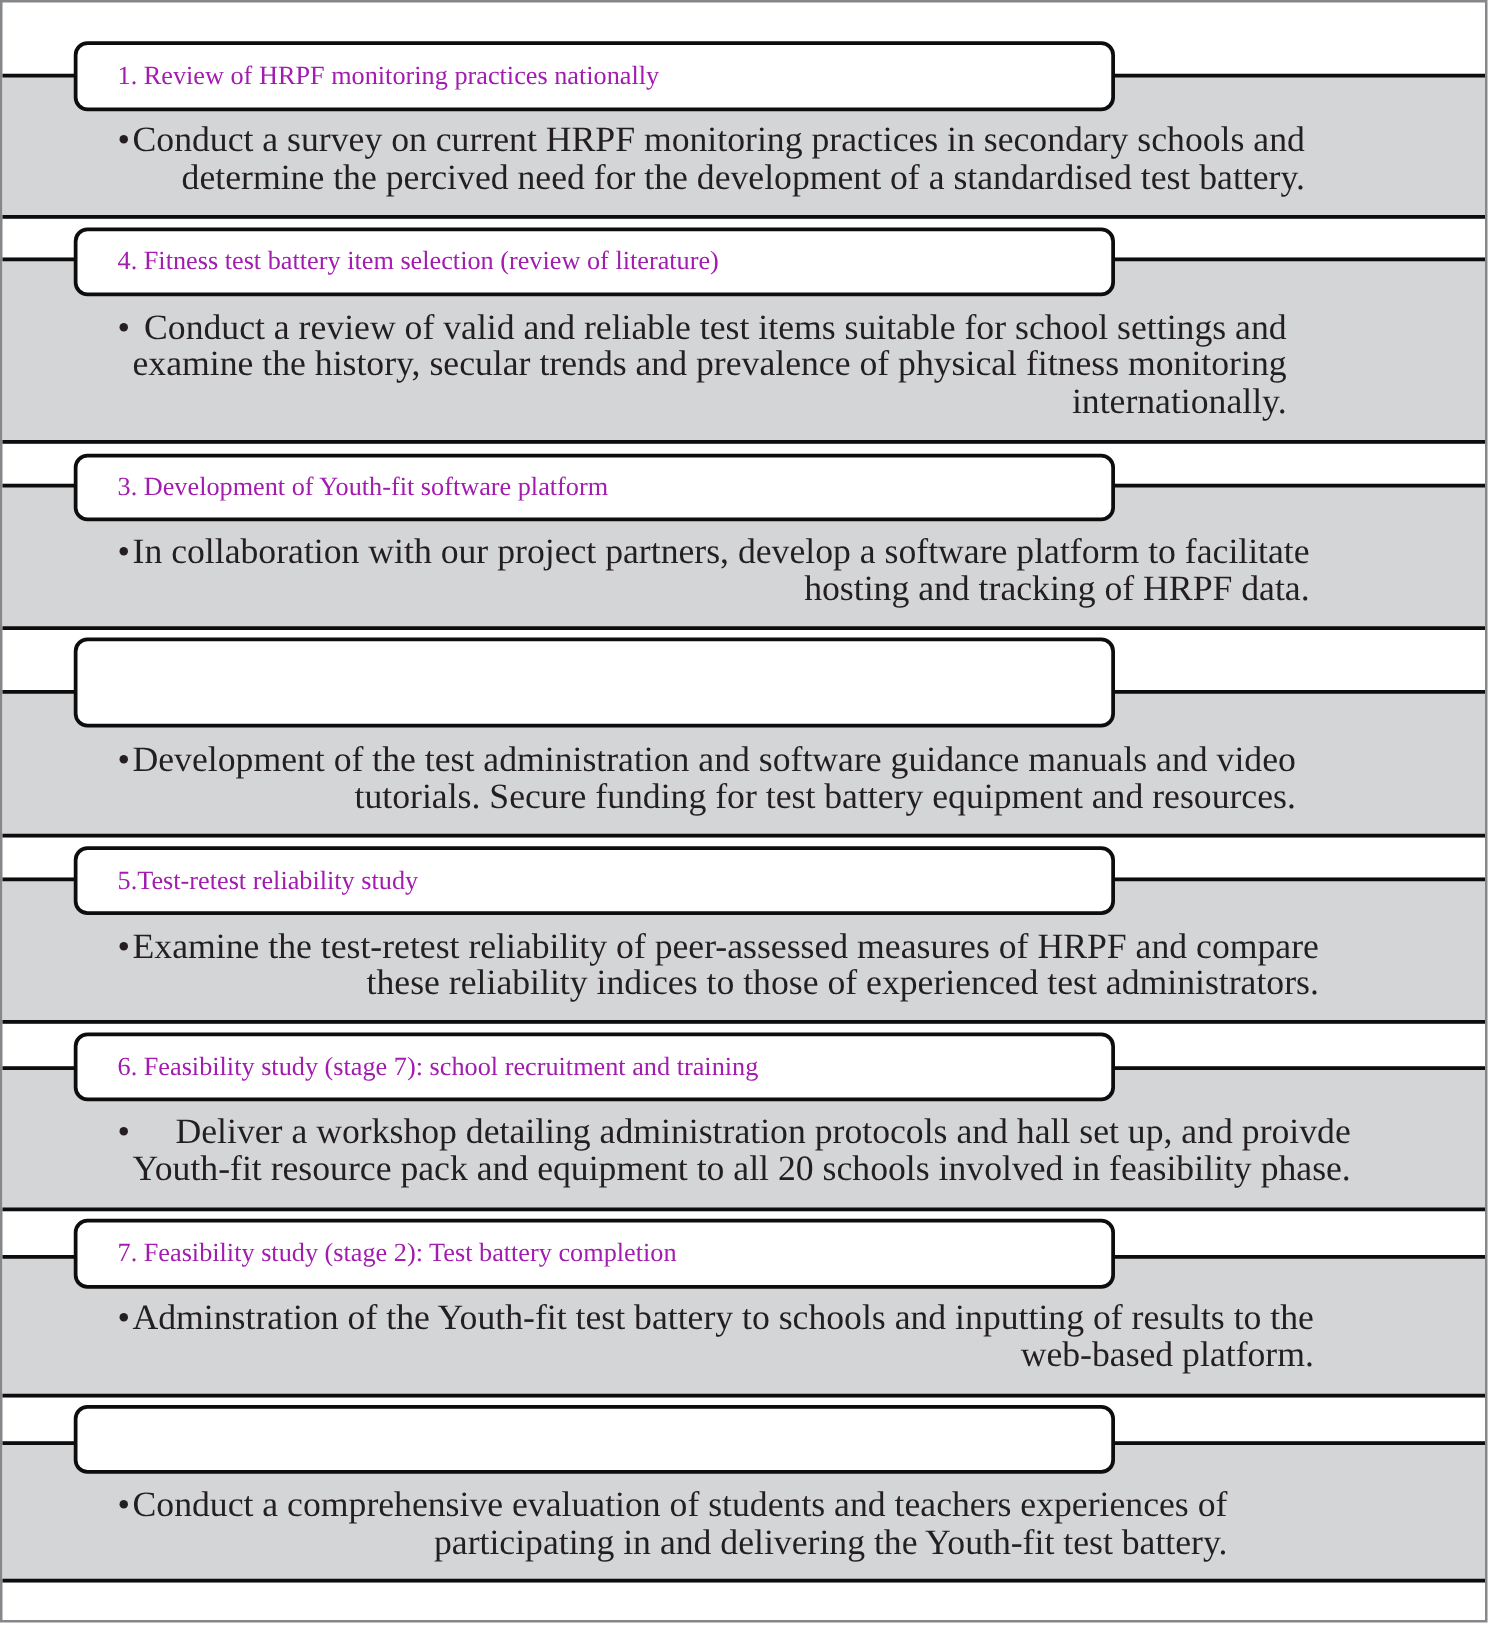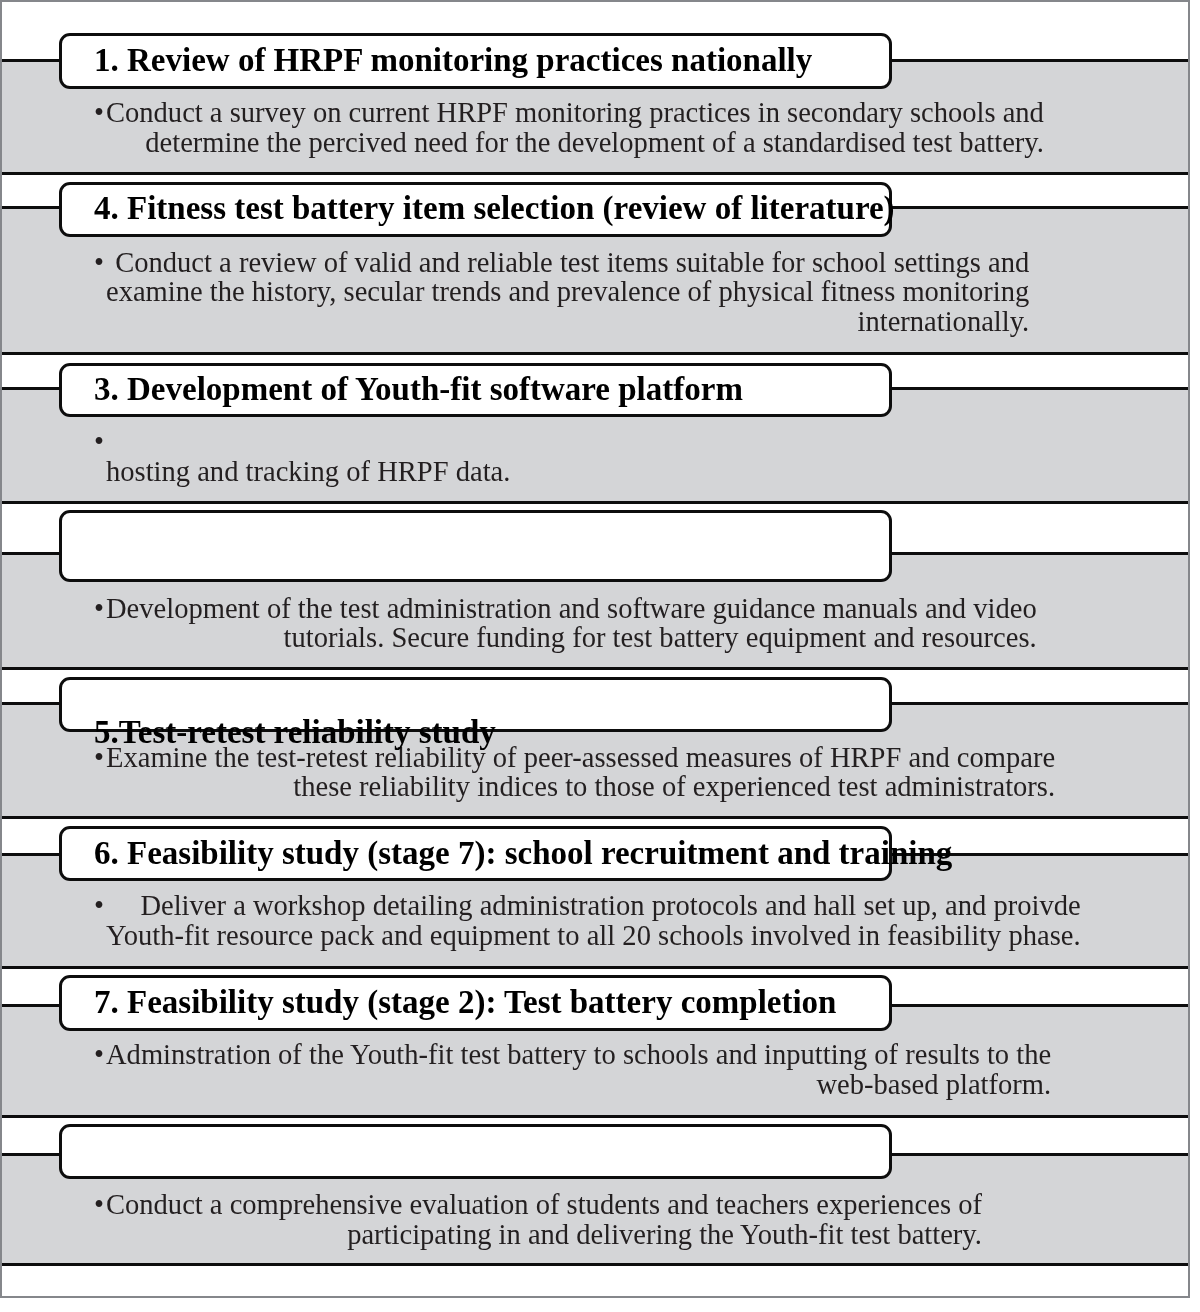--- a/index.html
+++ b/index.html
@@ -27,21 +27,21 @@
   }
   .bullet-marker { position:absolute; left:-1px; top:0px; }
   .desc-lines { display:inline-block; margin-left:11px;text-align:right; }
   .stage-title-box {
     position:absolute; left:59px; width:833px;
     background:#ffffff; border:3.4px solid #0d0d0d; border-radius:11px;
     box-sizing:border-box;
   }
   .stage-title {
     position:absolute; left:94px;
-    font-weight:bold; font-size:33px; line-height:30.9px; color:#000000;
+    font-weight:normal; font-size:21px; line-height:30.9px; color:#a21caf;
     white-space:nowrap;
   }
 </style>
 </head>
 <body>
 
 <div id="frame"></div>
 
 <div id="layer">
 
@@ -49,32 +49,32 @@
   <div class="stage-description" style="top: 98.1px;"><span class="bullet-marker">•</span><span class="desc-lines"><span>Conduct a survey on current HRPF monitoring practices in secondary schools and</span><br><span>determine the percived need for the development of a standardised test battery.</span></span></div>
   <div class="stage-title-box" style="top: 32.5px; height: 56.4px;"></div>
   <span class="stage-title" style="top: 44.9px;"><span>1. Review of HRPF monitoring practices nationally</span></span>
 
   <div class="stage-panel" style="top: 205.5px; height: 149.5px;"></div>
   <div class="stage-description" style="top: 247.5px;"><span class="bullet-marker">•</span><span class="desc-lines"><span>Conduct a review of valid and reliable test items suitable for school settings and</span><br><span>examine the history, secular trends and prevalence of physical fitness monitoring</span><br><span>internationally.</span></span></div>
   <div class="stage-title-box" style="top: 181.5px; height: 55px;"></div>
   <span class="stage-title" style="top: 193.4px;"><span>4. Fitness test battery item selection (review of literature)</span></span>
 
   <div class="stage-panel" style="top: 387px; height: 117px;"></div>
-  <div class="stage-description" style="top: 427.3px;"><span class="bullet-marker">•</span><span class="desc-lines"><br><span>hosting and tracking of HRPF data.</span></span></div>
+  <div class="stage-description" style="top: 427.3px;"><span class="bullet-marker">•</span><span class="desc-lines"><span>In collaboration with our project partners, develop a software platform to facilitate</span><br><span>hosting and tracking of HRPF data.</span></span></div>
   <div class="stage-title-box" style="top: 362.5px; height: 54.5px;"></div>
   <span class="stage-title" style="top: 374px;"><span>3. Development of Youth-fit software platform</span></span>
 
   <div class="stage-panel" style="top: 552px; height: 118px;"></div>
   <div class="stage-description" style="top: 593.7px;"><span class="bullet-marker">•</span><span class="desc-lines"><span>Development of the test administration and software guidance manuals and video</span><br><span>tutorials. Secure funding for test battery equipment and resources.</span></span></div>
   <div class="stage-title-box" style="top: 510px; height: 72px;"></div>
 
   <div class="stage-panel" style="top: 702px; height: 117px;"></div>
   <div class="stage-description" style="top: 742.7px;"><span class="bullet-marker">•</span><span class="desc-lines"><span>Examine the test-retest reliability of peer-assessed measures of HRPF and compare</span><br><span>these reliability indices to those of experienced test administrators.</span></span></div>
   <div class="stage-title-box" style="top: 677px; height: 54.5px;"></div>
-  <span class="stage-title" style="top: 689.3px; margin-top: 28px;"><span>5.Test-retest reliability study</span></span>
+  <span class="stage-title" style="top: 689.3px;"><span>5.Test-retest reliability study</span></span>
 
   <div class="stage-panel" style="top: 853px; height: 115.5px;"></div>
   <div class="stage-description" style="top: 891.3px;"><span class="bullet-marker">•</span><span class="desc-lines"><span>Deliver a workshop detailing administration protocols and hall set up, and proivde</span><br><span>Youth-fit resource pack and equipment to all 20 schools involved in feasibility phase.</span></span></div>
   <div class="stage-title-box" style="top: 826px; height: 55.2px;"></div>
   <span class="stage-title" style="top: 837.6px;"><span>6. Feasibility study (stage 7): school recruitment and training</span></span>
 
   <div class="stage-panel" style="top: 1004px; height: 113.5px;"></div>
   <div class="stage-description" style="top: 1040.3px;"><span class="bullet-marker">•</span><span class="desc-lines"><span>Adminstration of the Youth-fit test battery to schools and inputting of results to the</span><br><span>web-based platform.</span></span></div>
   <div class="stage-title-box" style="top: 975px; height: 55.5px;"></div>
   <span class="stage-title" style="top: 986.6px;"><span>7. Feasibility study (stage 2): Test battery completion</span></span>

